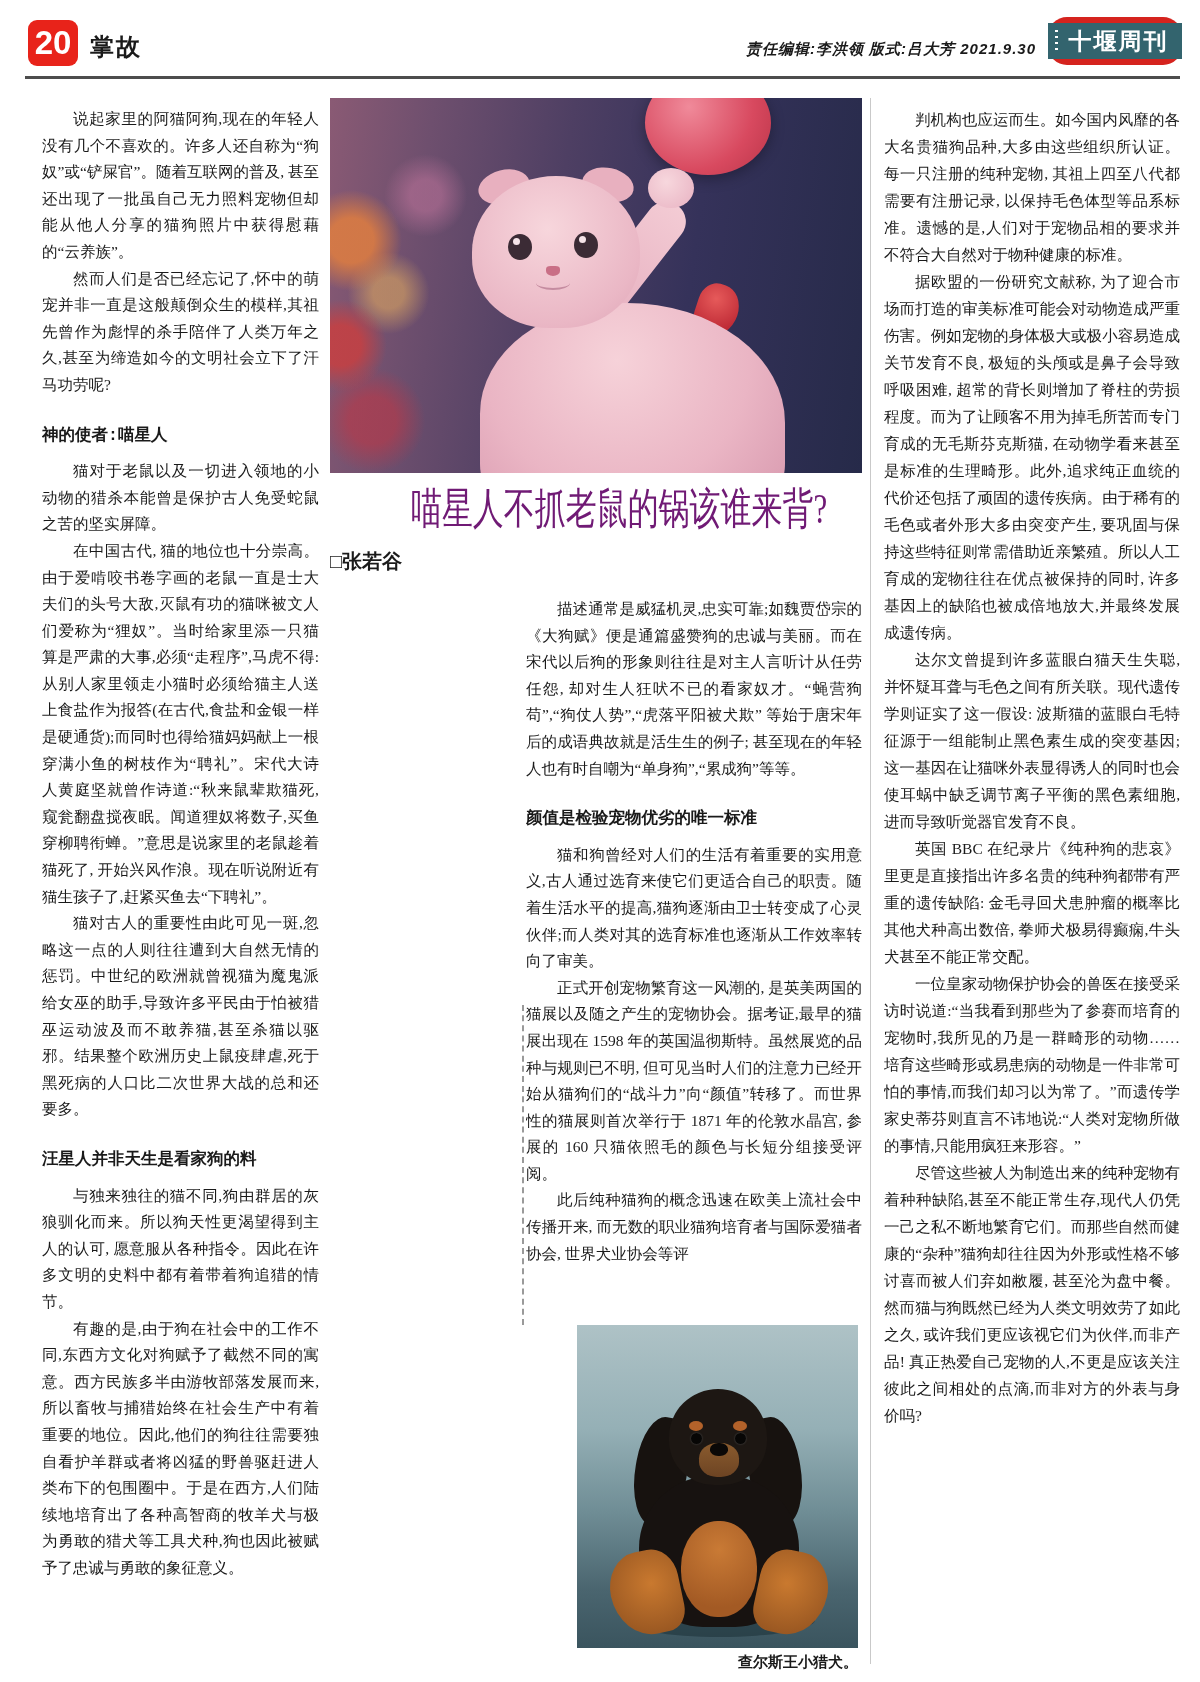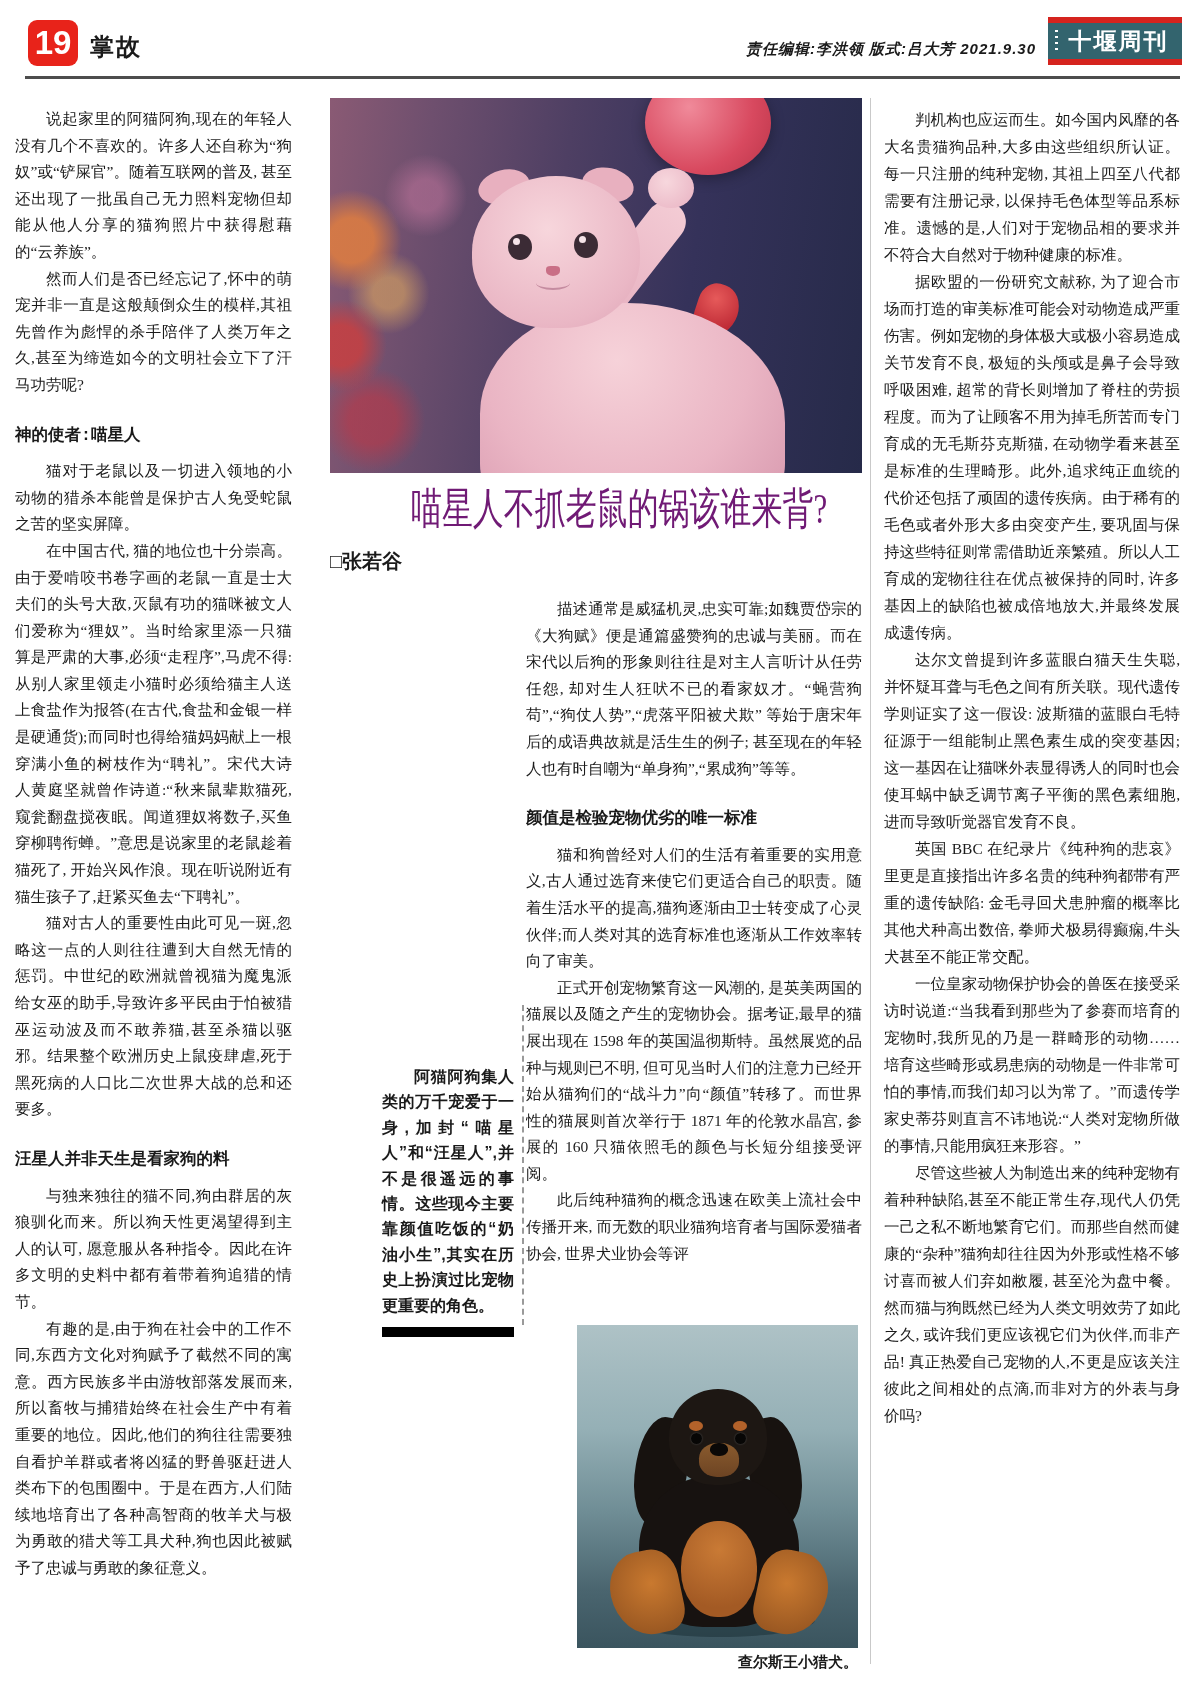--- a/index.html
+++ b/index.html
@@ -22,41 +22,41 @@
     font-family:"Liberation Sans","DejaVu Sans",sans-serif;
     font-size:24px; font-weight:bold; letter-spacing:2px;
   }
   .editor-line {
     position:absolute; right:164px; top:40px;
     font-family:"Liberation Sans","DejaVu Sans",sans-serif;
     font-size:15px; font-weight:bold; font-style:italic; letter-spacing:1px;
   }
   .masthead {
     position:absolute; left:1048px; top:17px; width:134px; height:48px;
-    background:#d5231e; padding:6px 0; display:flex;
+    background:#d5231e; padding:6px 0; display:flex;border-radius:19px;
   }
   .masthead-inner {
     flex:1; background:#33646e; display:flex; align-items:center;
   }
   .masthead-marks {
     width:3px; height:60%; margin:0 5px 0 7px;
     background:repeating-linear-gradient(180deg,#ffffff 0 2px,transparent 2px 6px);
   }
   .masthead-text {
     flex:1; color:#fff; text-align:center; padding-right:8px;
     font-size:23px; font-weight:bold; letter-spacing:2px;
     font-family:"Liberation Serif","DejaVu Serif",serif;
   }
   .header-rule {
     position:absolute; left:25px; top:76px; width:1155px; height:3px; background:#4d4d4d;
   }
   
   .col { position:absolute; top:98px; font-size:15.5px; line-height:26.6px;
          text-align:justify; overflow:hidden; }
-  .col-left  { left:15px;  width:277px; height:1584px; padding-top:8px; }
+  .col-left  { left:42px;  width:277px; height:1584px; padding-top:8px; }
   .col-mid   { left:526px; top:596px; width:336px; height:720px; }
   .col-right { left:884px; width:296px; height:1584px; padding-top:8px; line-height:27px; }
   .para { text-indent:2em; }
   .subhead {
     font-family:Liberation Mono, monospace;
     font-size:16.5px; font-weight:bold; margin:24px 0 9px; text-indent:0;
   }
   .divider-v {
     position:absolute; left:870px; top:98px; width:1px; height:1566px; background:#c9c9c9;
   }
@@ -159,21 +159,21 @@
     font-family:"Liberation Sans","DejaVu Sans",sans-serif;
     font-size:15px; font-weight:bold;
   }
 </style>
 </head>
 <body>
 
 <div class="page">
 
   <div class="page-badge">
-    <span>19</span>
+    <span>20</span>
   </div>
   <div class="section-title">掌故</div>
   <div class="editor-line">责任编辑:李洪领 版式:吕大芳 2021.9.30</div>
   <div class="masthead">
     <div class="masthead-inner">
       <span class="masthead-marks"></span>
       <span class="masthead-text">十堰周刊</span>
     </div>
   </div>
   <div class="header-rule"></div>
@@ -207,24 +207,20 @@
     <span class="cat-eye-r"></span>
     <span class="cat-nose"></span>
     <span class="cat-mouth"></span>
   </figure>
 
   <h1 class="title">
     <span>喵星人不抓老鼠的锅该谁来背?</span>
   </h1>
   <div class="author">□张若谷</div>
 
-  <aside class="pullquote">
-    <p>阿猫阿狗集人类的万千宠爱于一身,加封“喵星人”和“汪星人”,并不是很遥远的事情。这些现今主要靠颜值吃饭的“奶油小生”,其实在历史上扮演过比宠物更重要的角色。</p>
-    <div class="pq-bar"></div>
-  </aside>
 
   <section class="col col-mid">
       <div class="para">描述通常是威猛机灵,忠实可靠;如魏贾岱宗的《大狗赋》便是通篇盛赞狗的忠诚与美丽。而在宋代以后狗的形象则往往是对主人言听计从任劳任怨, 却对生人狂吠不已的看家奴才。“蝇营狗苟”,“狗仗人势”,“虎落平阳被犬欺” 等始于唐宋年后的成语典故就是活生生的例子; 甚至现在的年轻人也有时自嘲为“单身狗”,“累成狗”等等。</div>
       <div class="subhead">颜值是检验宠物优劣的唯一标准</div>
       <div class="para">猫和狗曾经对人们的生活有着重要的实用意义,古人通过选育来使它们更适合自己的职责。随着生活水平的提高,猫狗逐渐由卫士转变成了心灵伙伴;而人类对其的选育标准也逐渐从工作效率转向了审美。</div>
       <div class="para">正式开创宠物繁育这一风潮的, 是英美两国的猫展以及随之产生的宠物协会。据考证,最早的猫展出现在 1598 年的英国温彻斯特。虽然展览的品种与规则已不明, 但可见当时人们的注意力已经开始从猫狗们的“战斗力”向“颜值”转移了。而世界性的猫展则首次举行于 1871 年的伦敦水晶宫, 参展的 160 只猫依照毛的颜色与长短分组接受评阅。</div>
       <div class="para">此后纯种猫狗的概念迅速在欧美上流社会中传播开来, 而无数的职业猫狗培育者与国际爱猫者协会, 世界犬业协会等评</div>
     </section>
 
   <figure class="dog-photo">

